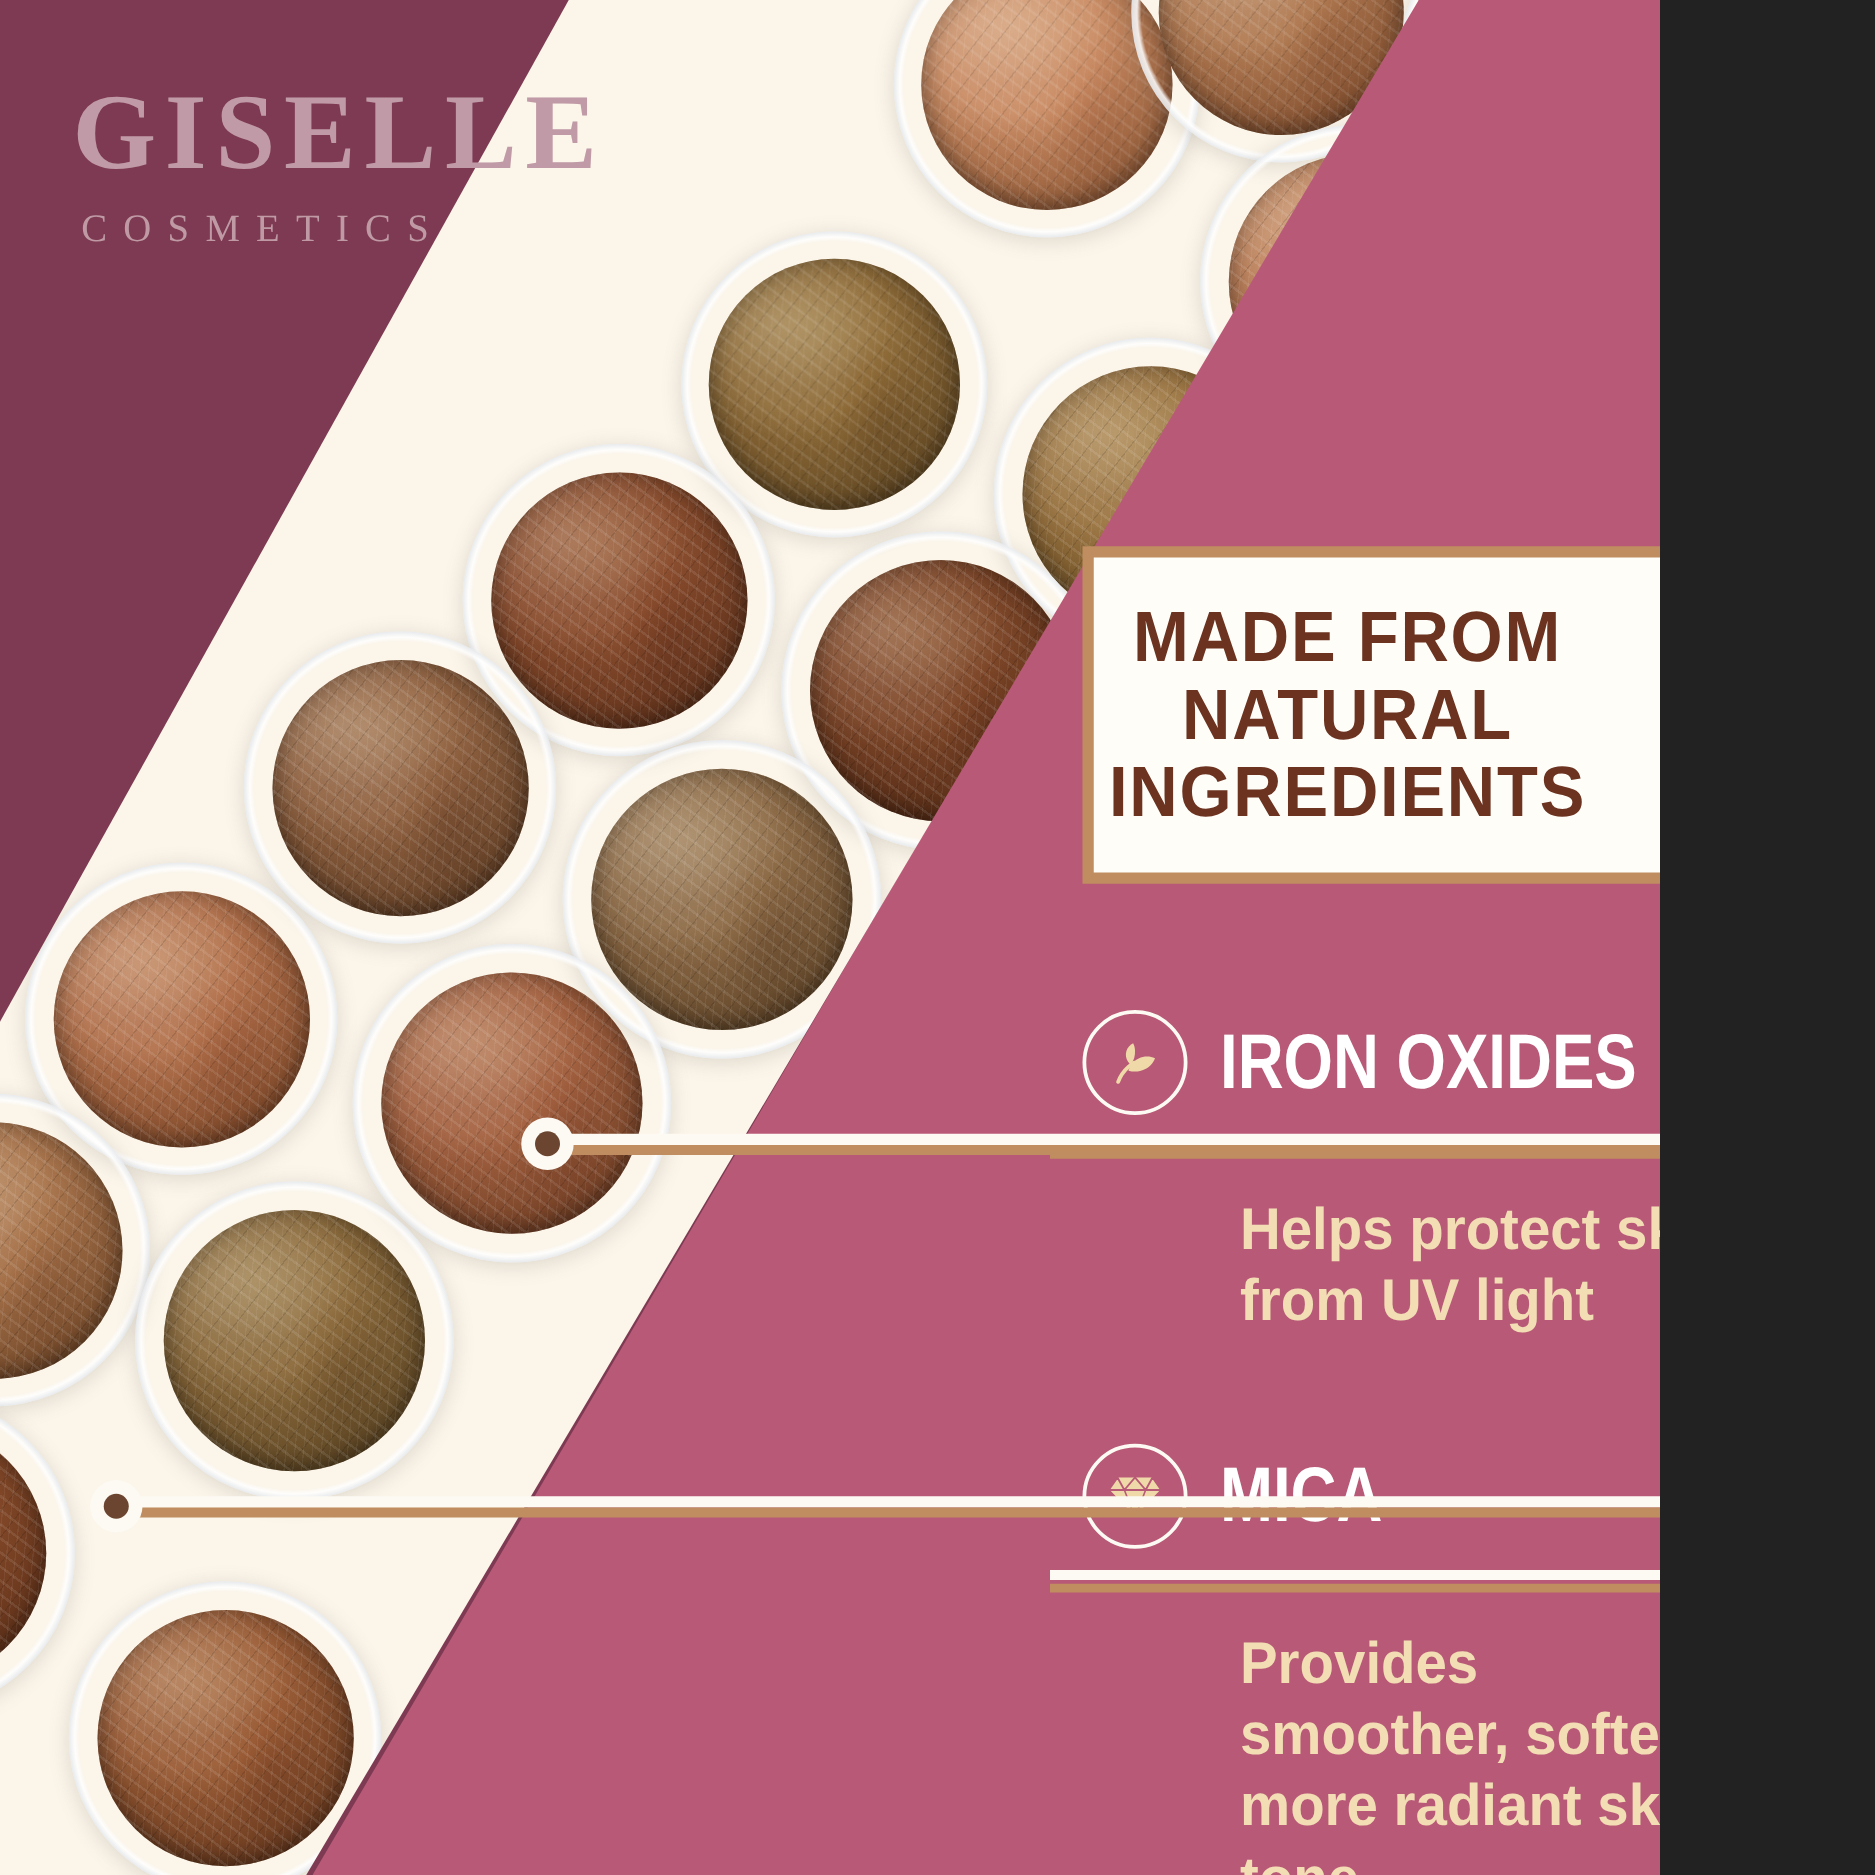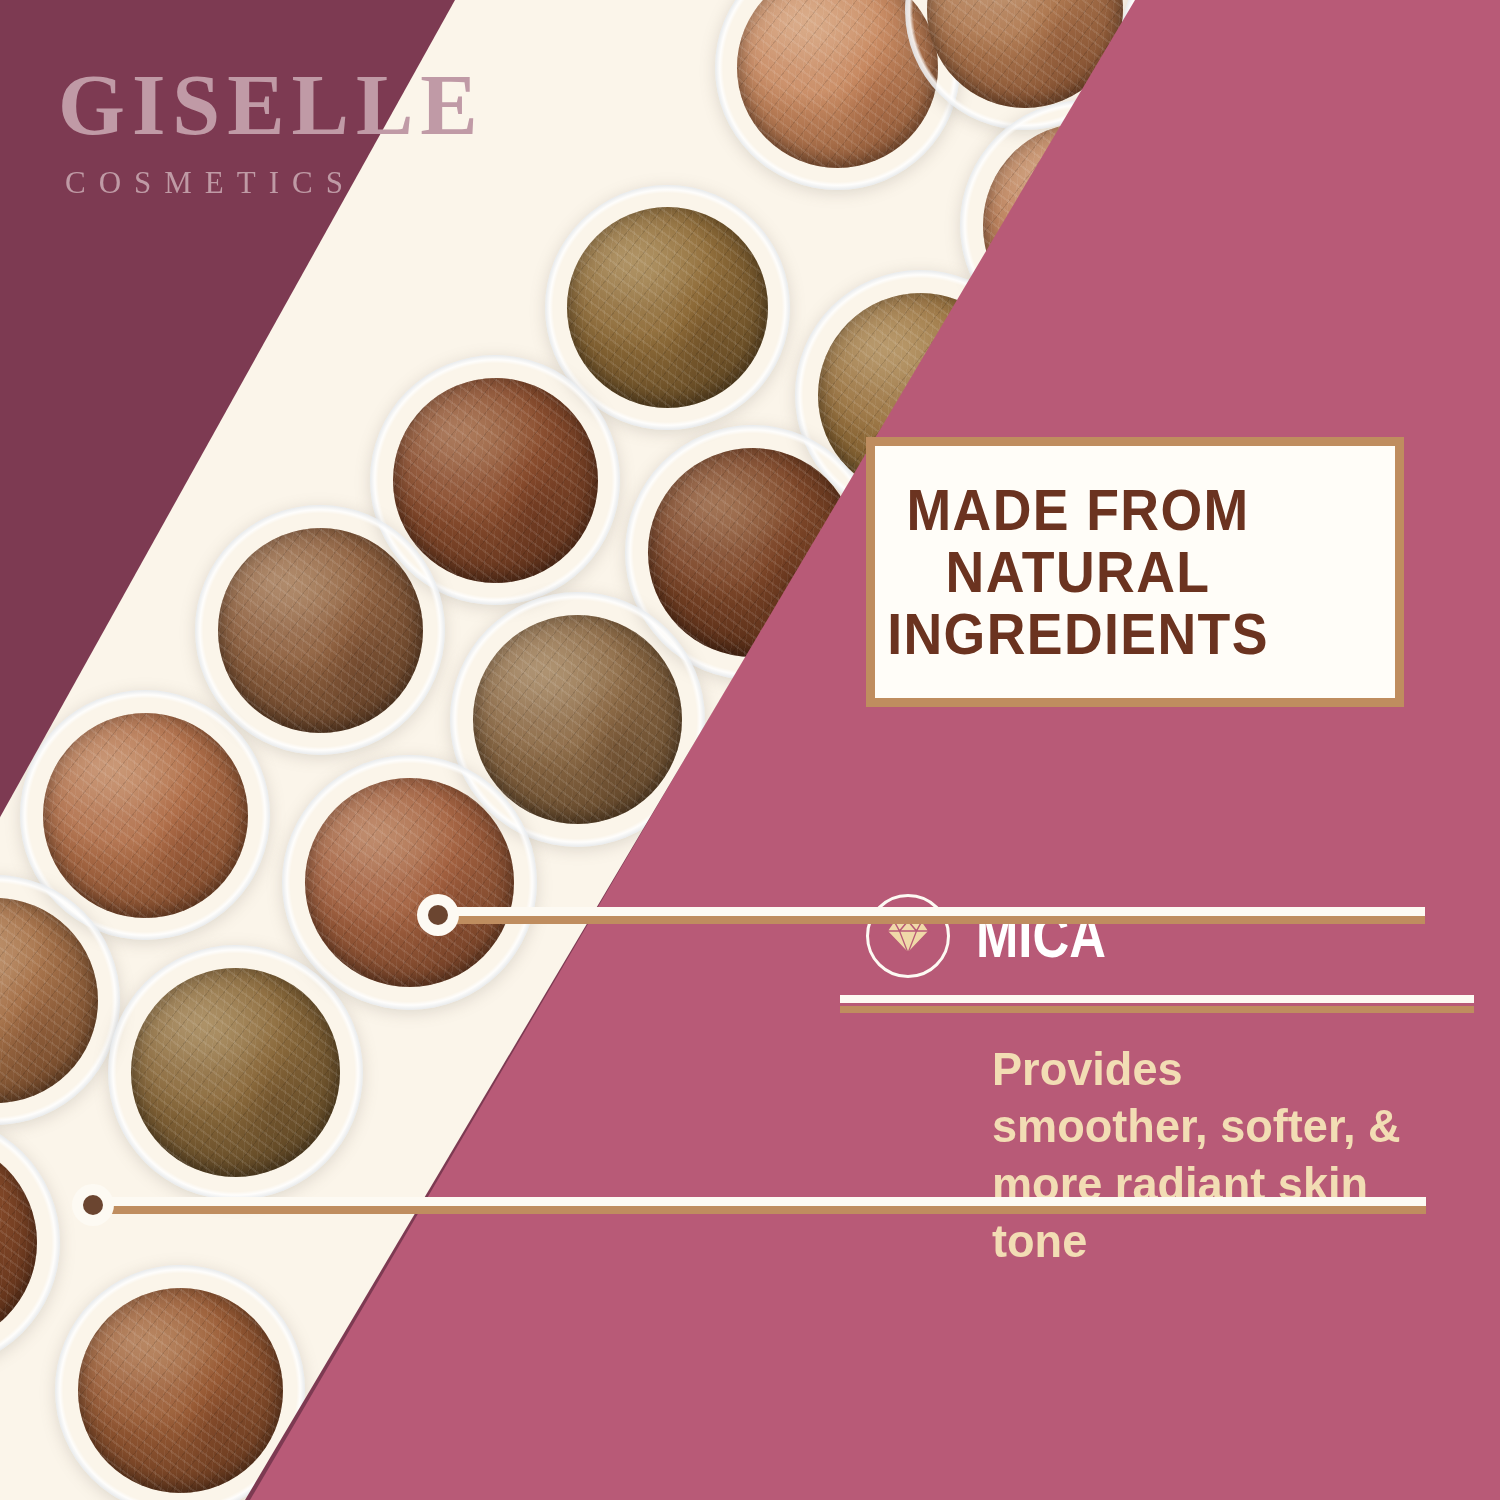--- a/index.html
+++ b/index.html
@@ -1,20 +1,20 @@
 <!DOCTYPE html>
 <html><head>
 <meta charset="utf-8">
 <style>
   html,body{margin:0;padding:0;background:#222;}
   *{box-sizing:border-box;}
 
   .stage{
     position:relative;
-    width:1500px;height:1500px;
+    width:1328px;height:1500px;
     overflow:hidden;
     font-family:"Liberation Sans", sans-serif;
     background:#404040;
   }
 
   
   .bg-top-left{
     position:absolute;inset:0;
     background:#7d3a52;
   }
@@ -272,20 +272,37 @@
         <div class="rail-tan"></div>
         <div class="dot">
           <div class="dot-ring"></div>
           <div class="dot-hole"></div>
         </div>
       </div>
     </div>
 
   <div class="ingredients">
 
+    <div class="ing-block">
+      <div class="ing-head">
+        <div class="ing-icon">
+          <svg width="46" height="46" viewBox="0 0 46 46" aria-hidden="true">
+            <path d="M21.5 7.5c-5.6 2.8-7.4 9.4-4.2 14.6 0.6 1 1.5 1.9 2.4 2.6 2.4-3.3 3.6-7.4 3.3-11.6-0.1-2-0.6-3.9-1.5-5.6z" fill="#f0d9a8"></path>
+            <path d="M39 19.5c-6.6-2.8-14.2-0.9-18.6 4.8-1.2 1.6-2.1 3.3-2.6 5.2 7.1 2.1 14.8-0.3 19.2-6.1 0.8-1.2 1.5-2.5 2-3.9z" fill="#f0d9a8"></path>
+            <path d="M9.5 38.5c1.7-4.6 4.5-8.7 8.2-12 1.5-1.3 3-2.4 4.7-3.3" stroke="#f0d9a8" stroke-width="3.1" stroke-linecap="round" fill="none"></path>
+          </svg>
+        </div>
+        <div class="ing-title">IRON OXIDES</div>
+      </div>
+      <div class="ing-divider">
+        <div class="dv-white"></div>
+        <div class="dv-tan"></div>
+      </div>
+      <div class="ing-body">Helps protect skin from UV light</div>
+    </div>
 
     <div class="ing-block ing-block-2">
       <div class="ing-head">
         <div class="ing-icon">
           <svg width="46" height="42" viewBox="0 0 46 42" aria-hidden="true">
             <path d="M9 6 L37 6 L44 16 L23 38 L2 16 Z" fill="#f0d9a8"></path>
             <path d="M9 6 L14.5 16 L2 16 Z M37 6 L31.5 16 L44 16 Z M14.5 16 L23 6 L31.5 16 Z" fill="none" stroke="#b85a77" stroke-width="1.5"></path>
             <path d="M2 16 L23 38 L44 16" fill="none" stroke="#b85a77" stroke-width="1.3"></path>
             <path d="M14.5 16 L23 38 L31.5 16" fill="none" stroke="#b85a77" stroke-width="1.3"></path>
           </svg>

